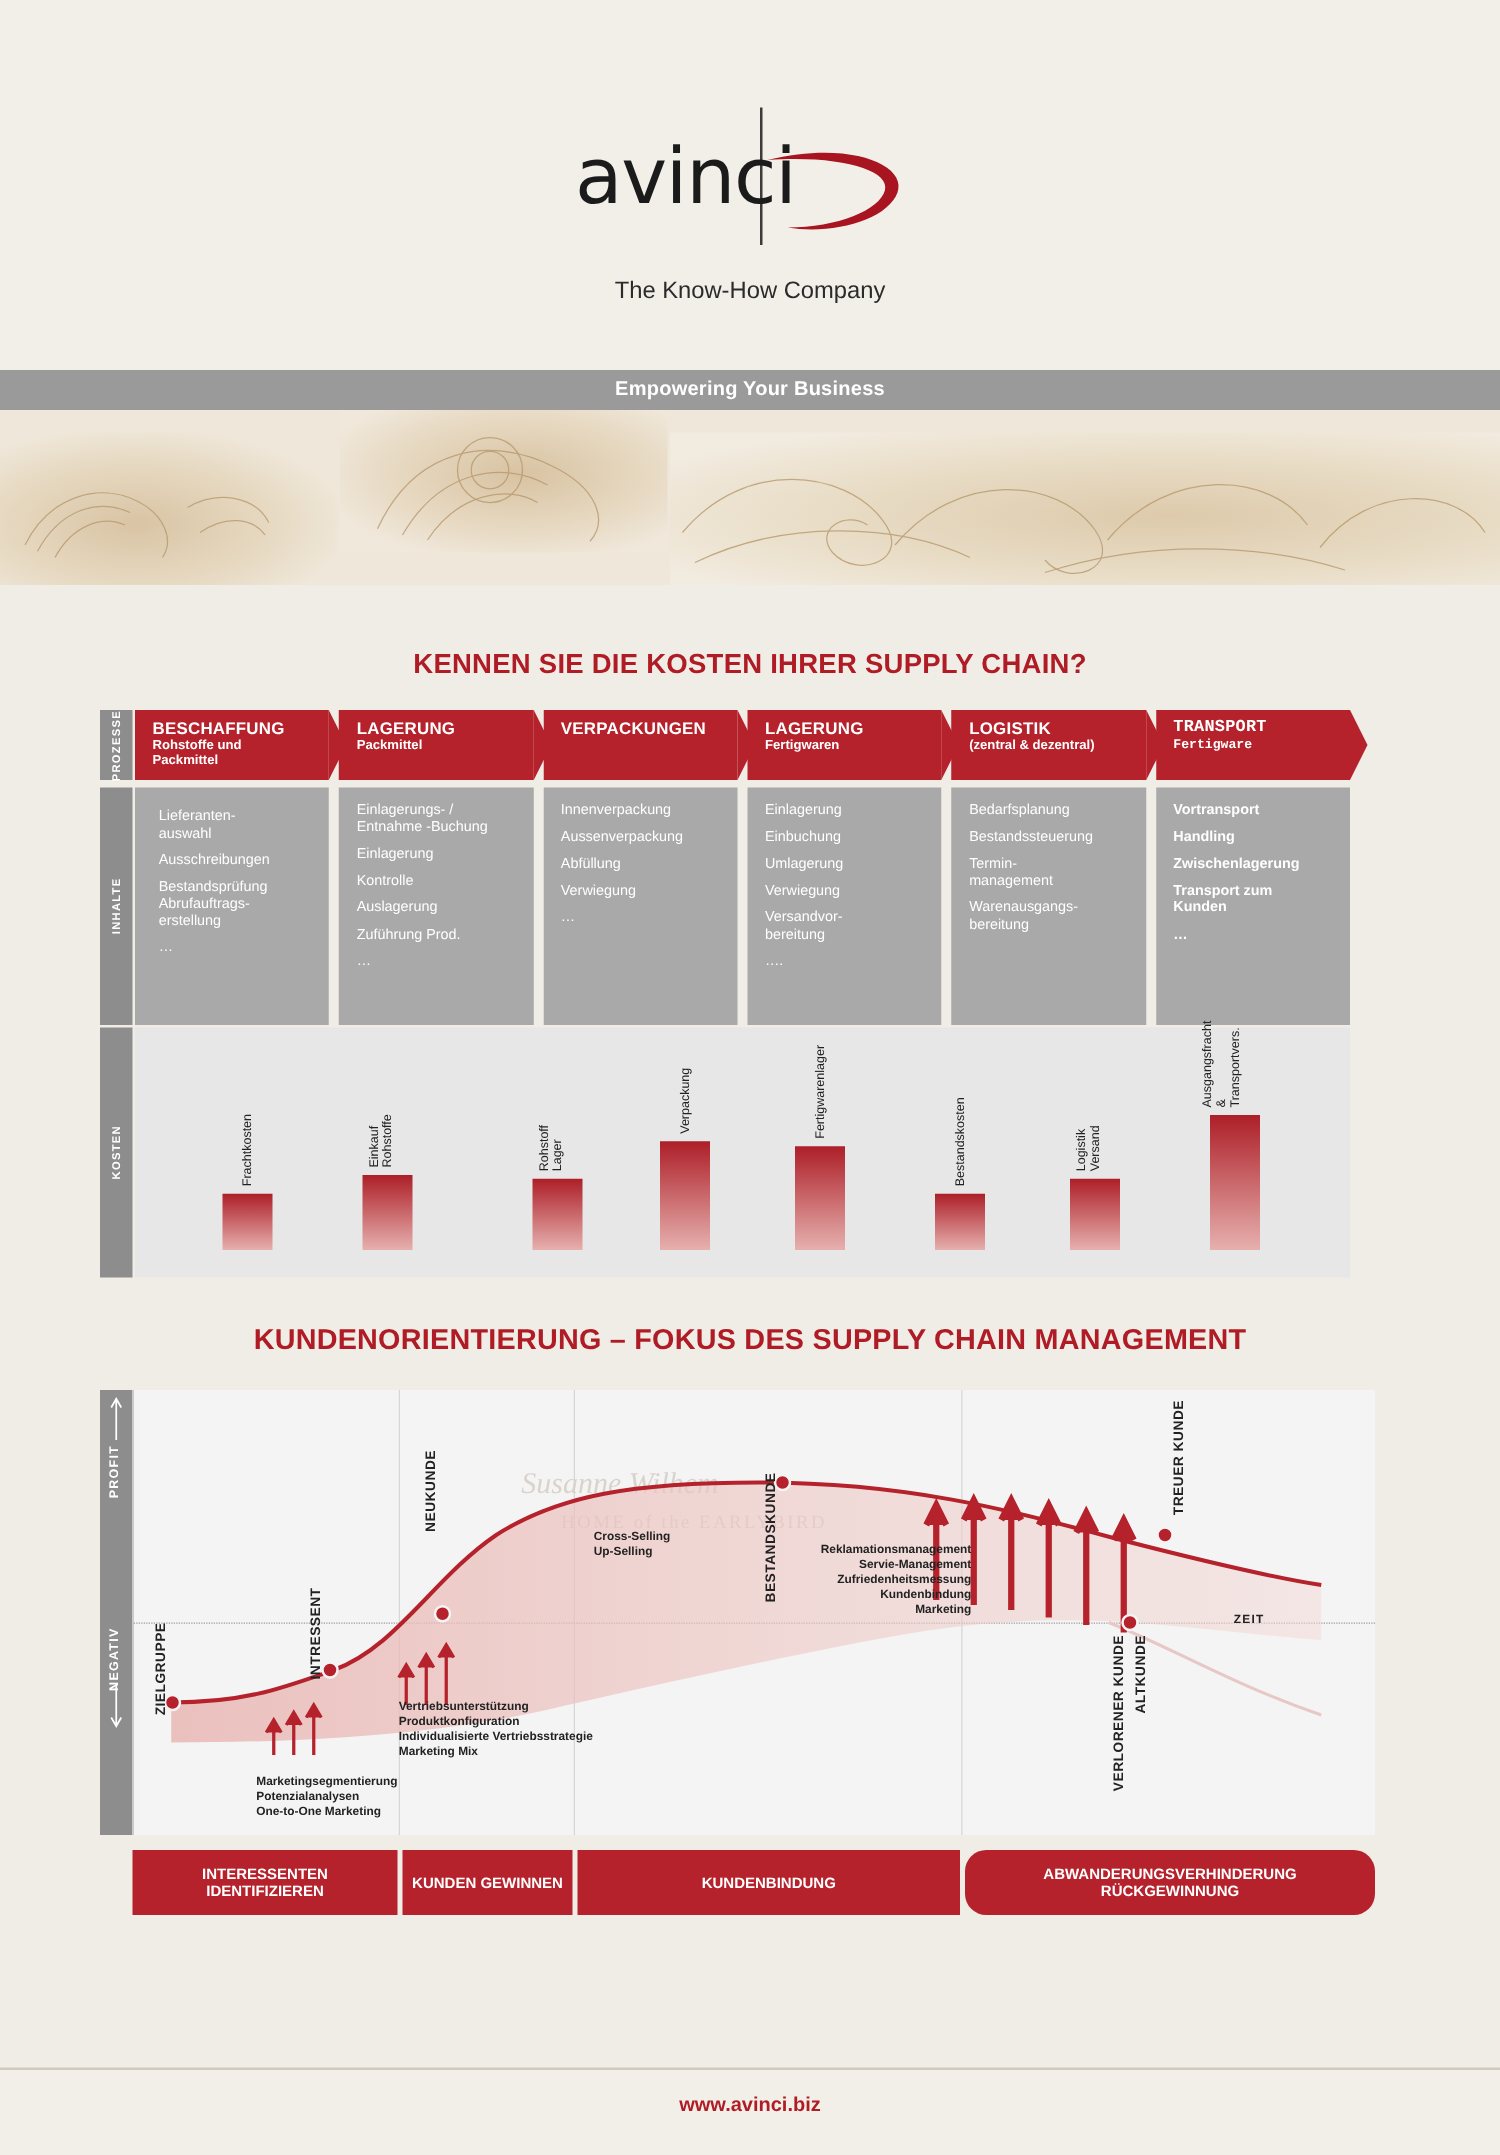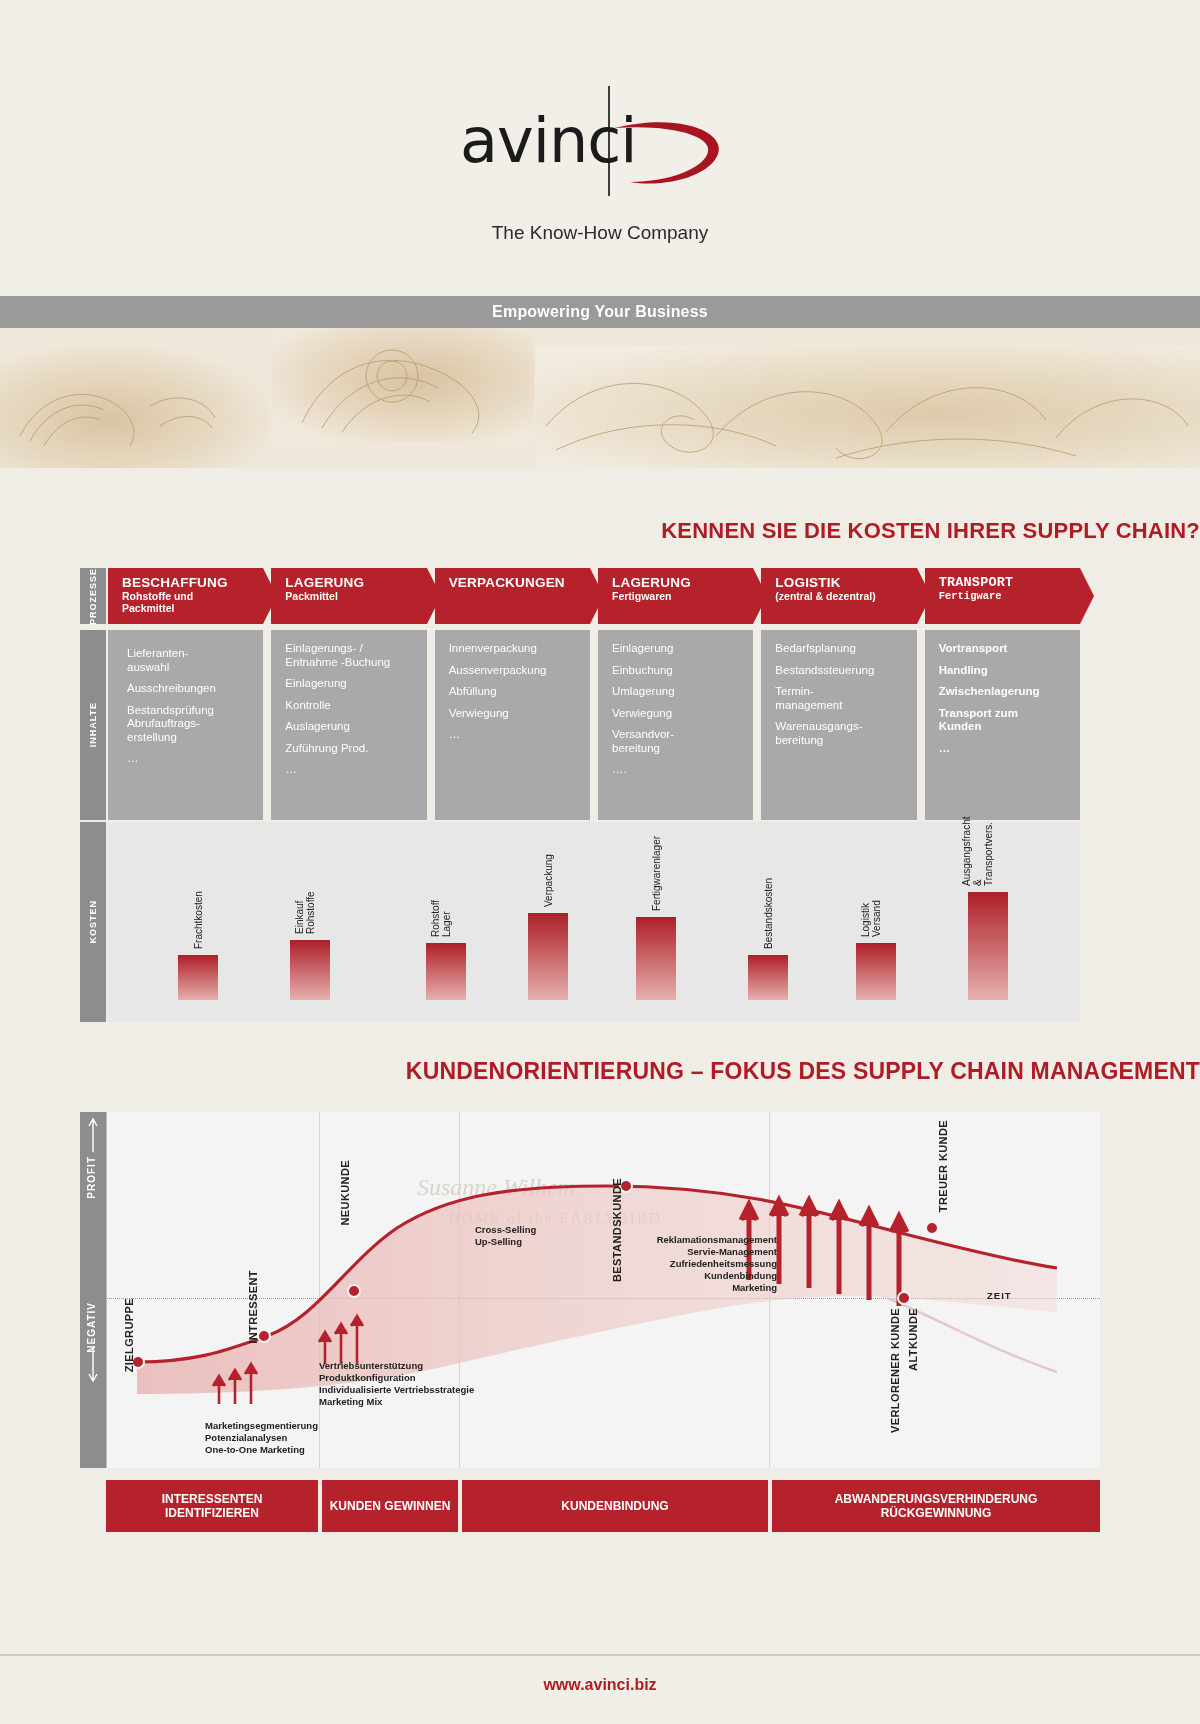--- a/index.html
+++ b/index.html
@@ -130,21 +130,21 @@
     position:absolute; font-size:11px; font-weight:bold; color:#222;
     writing-mode:vertical-rl; transform:rotate(180deg); letter-spacing:.4px;
   }
   .note { position:absolute; font-size:9.5px; font-weight:bold; line-height:12px; color:#222; }
   .phase-row { position:absolute; left:26px; right:0; bottom:0; height:52px; display:flex; }
   .phase {
     background:#b5222c; color:#fff; margin-right:4px; display:flex;
     align-items:center; justify-content:center; text-align:center;
     font-size:12px; font-weight:bold; line-height:14px; padding:0 6px;
   }
-  .phase:last-child { margin-right:0; }
+  .phase:last-child { margin-right:0;border-radius:17px; }
   .wm {
     position:absolute; color:#d9d4cb; font-family:"Liberation Serif", serif;
   }
   .dot {
     position:absolute; width:14px; height:14px; border-radius:50%;
     background:#b5222c; border:2px solid #f4f4f4;
   }
 
   
   .footer {
@@ -206,21 +206,21 @@
           <path d="M180 90 C 230 30, 310 36, 340 78 C 362 110, 318 124, 300 102"></path>
           <path d="M350 86 C 400 26, 480 32, 510 74"></path>
           <path d="M520 92 C 560 40, 630 44, 652 80"></path>
           <path d="M20 104 C 90 70, 180 72, 240 100"></path>
           <path d="M300 112 C 380 86, 470 88, 540 110"></path>
         </g>
       </svg>
     </div>
   </div>
 
-  <div class="sec-title" style="position:absolute; left:0; right:0; top:518px;text-align:right;">KENNEN SIE DIE KOSTEN IHRER SUPPLY CHAIN?</div>
+  <div class="sec-title" style="position:absolute; left:0; right:0; top:518px;">KENNEN SIE DIE KOSTEN IHRER SUPPLY CHAIN?</div>
 
   <div class="chain">
 
     <div class="chain-row">
       <div class="side-label" style="height:56px;">
         <span>PROZESSE</span>
       </div>
       <div class="proc-row">
         <div class="proc">
           <div class="t1">BESCHAFFUNG</div>
@@ -357,21 +357,21 @@
             <div class="bar-item" style="left: 860px;">
               <div class="bar" style="height: 108px;"></div>
               <div class="bar-label" style="white-space: pre-line; bottom: 114px; transform: rotate(-90deg); transform-origin: left bottom; left: 26px; text-align: left;">Ausgangsfracht &amp;
 Transportvers.</div>
             </div>
           </div>
       </div>
     </div>
   </div>
 
-  <div class="sec-title" style="position:absolute; left:0; right:0; top:1058px; font-size:23px;text-align:right;">KUNDENORIENTIERUNG – FOKUS DES SUPPLY CHAIN MANAGEMENT</div>
+  <div class="sec-title" style="position:absolute; left:0; right:0; top:1058px; font-size:23px;">KUNDENORIENTIERUNG – FOKUS DES SUPPLY CHAIN MANAGEMENT</div>
 
   <div class="life">
     <div class="life-side">
       <div class="axis-txt" style="left:6px; top:44px; letter-spacing:1px;">PROFIT</div>
       <div class="axis-txt" style="left:6px; top:190px; letter-spacing:1px;">NEGATIV</div>
       <svg width="26" height="356" style="position:absolute;left:0;top:0;">
         <path d="M13 40 L13 8 M9 14 L13 7 L17 14" stroke="#fff" fill="none" stroke-width="1.4"></path>
         <path d="M13 236 L13 268 M9 262 L13 269 L17 262" stroke="#fff" fill="none" stroke-width="1.4"></path>
       </svg>
     </div>

